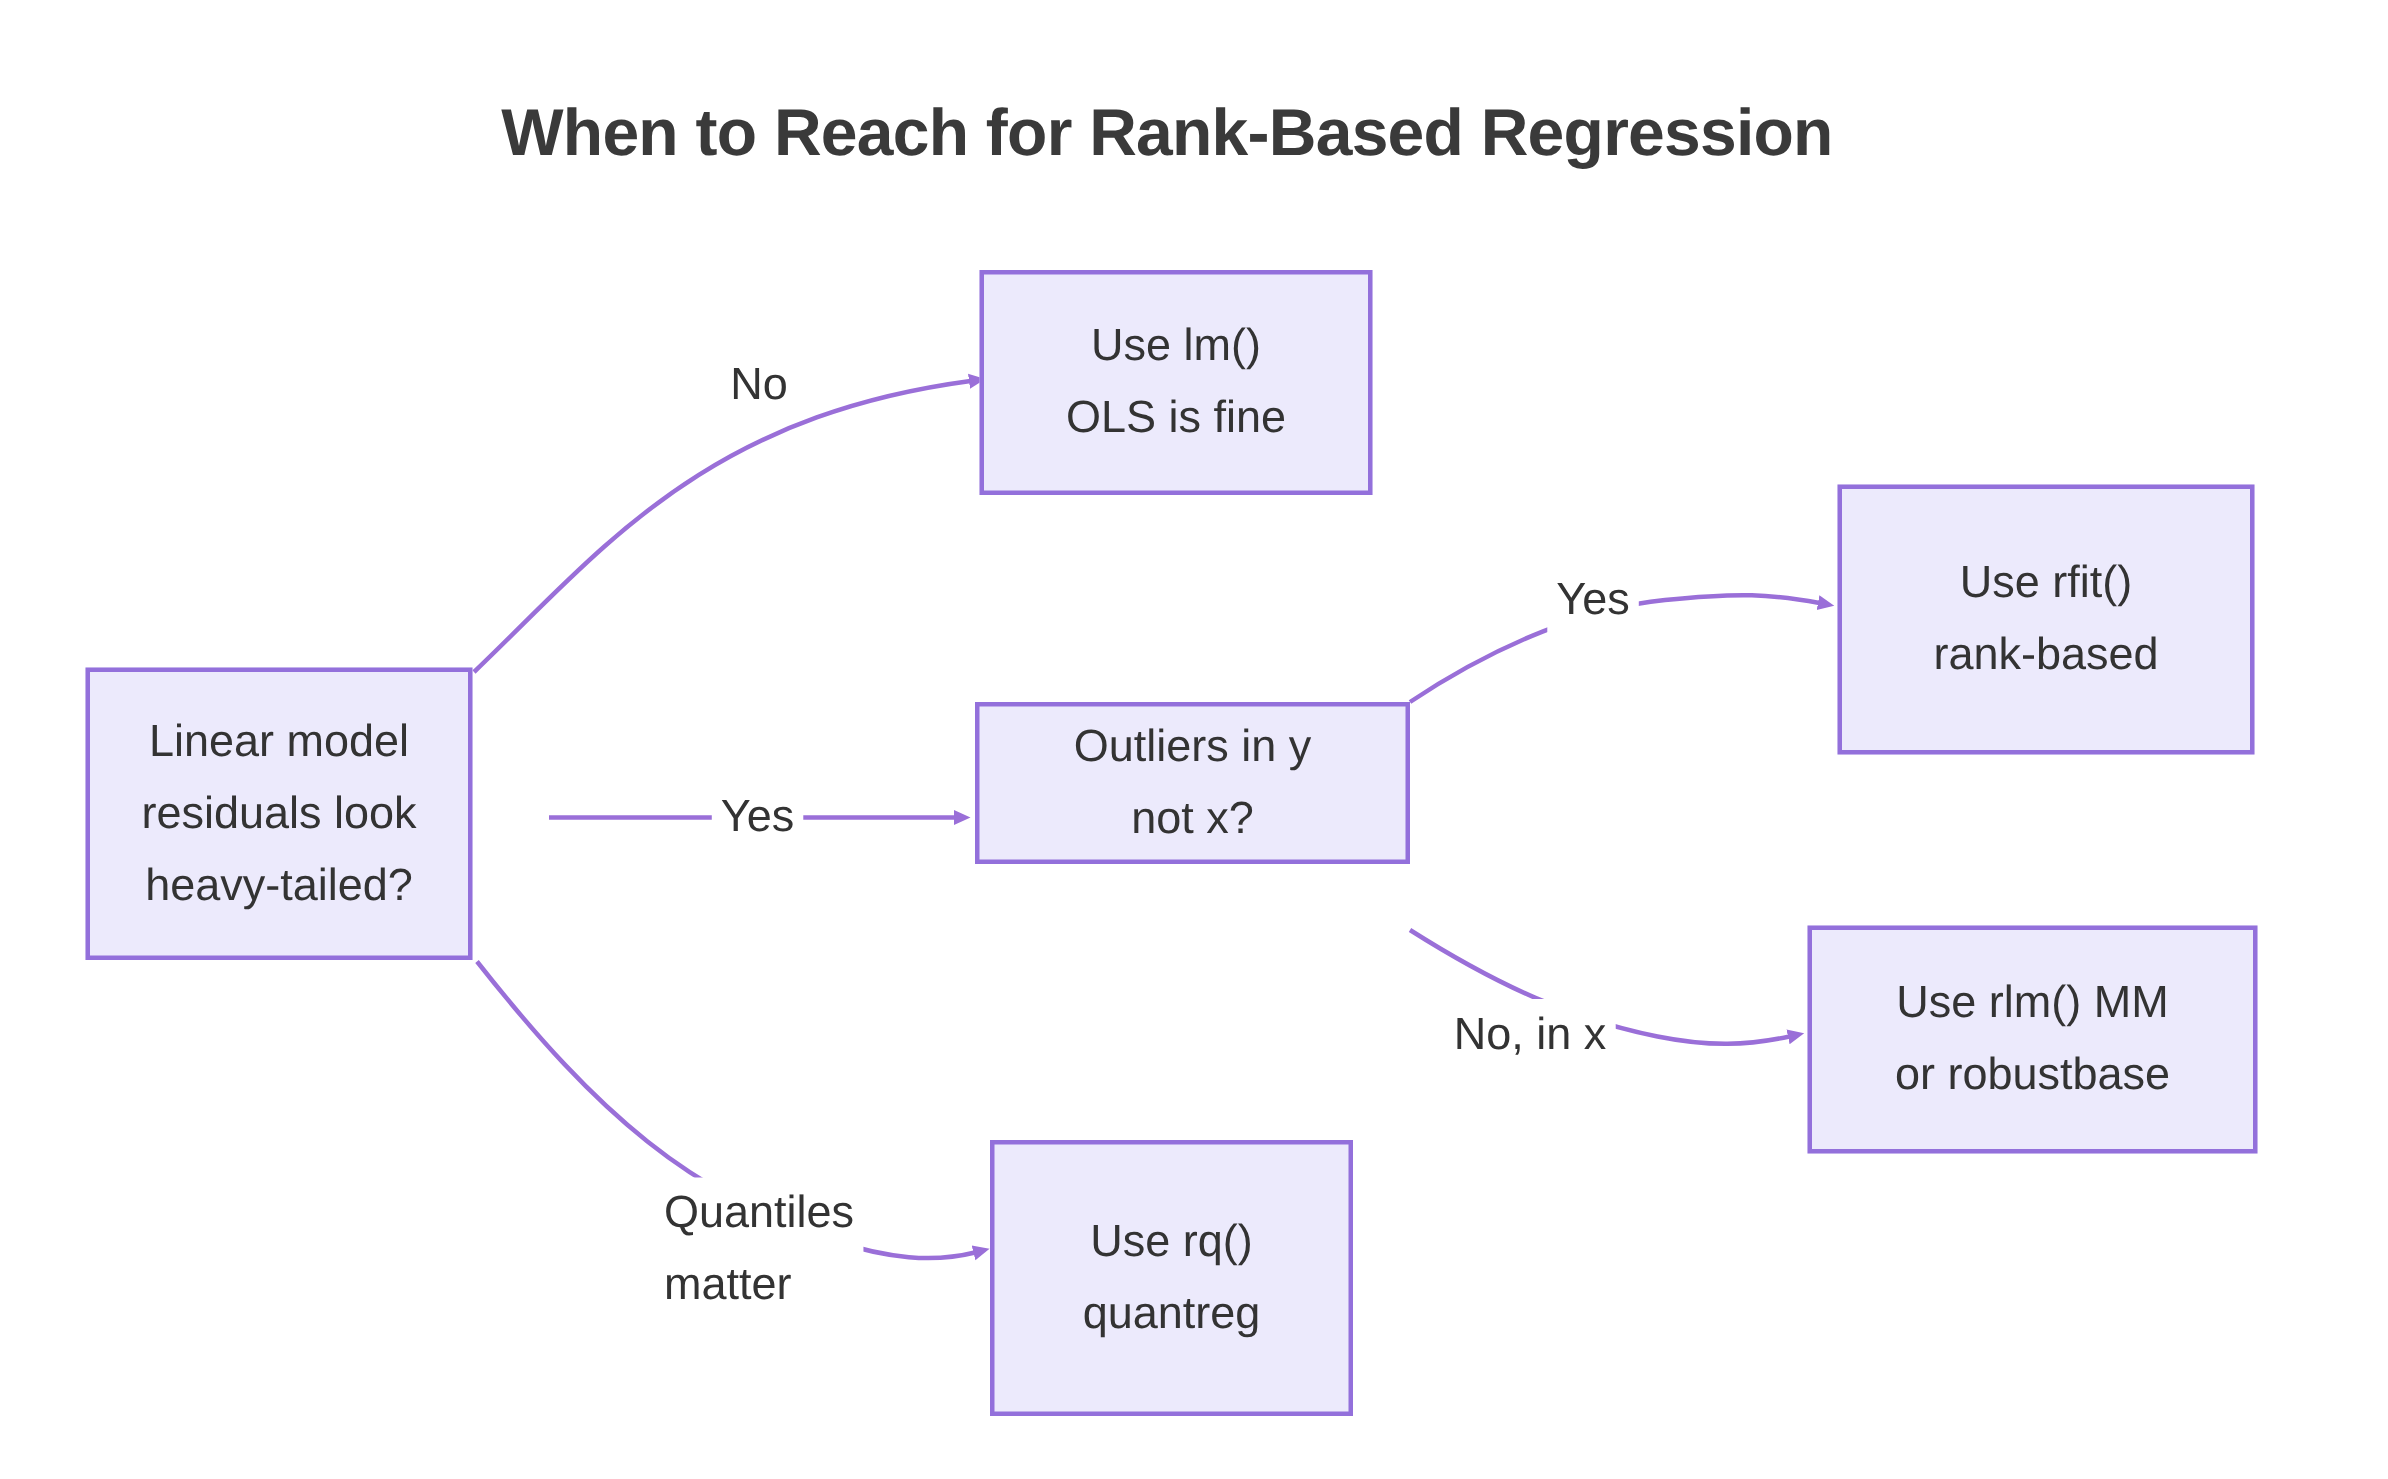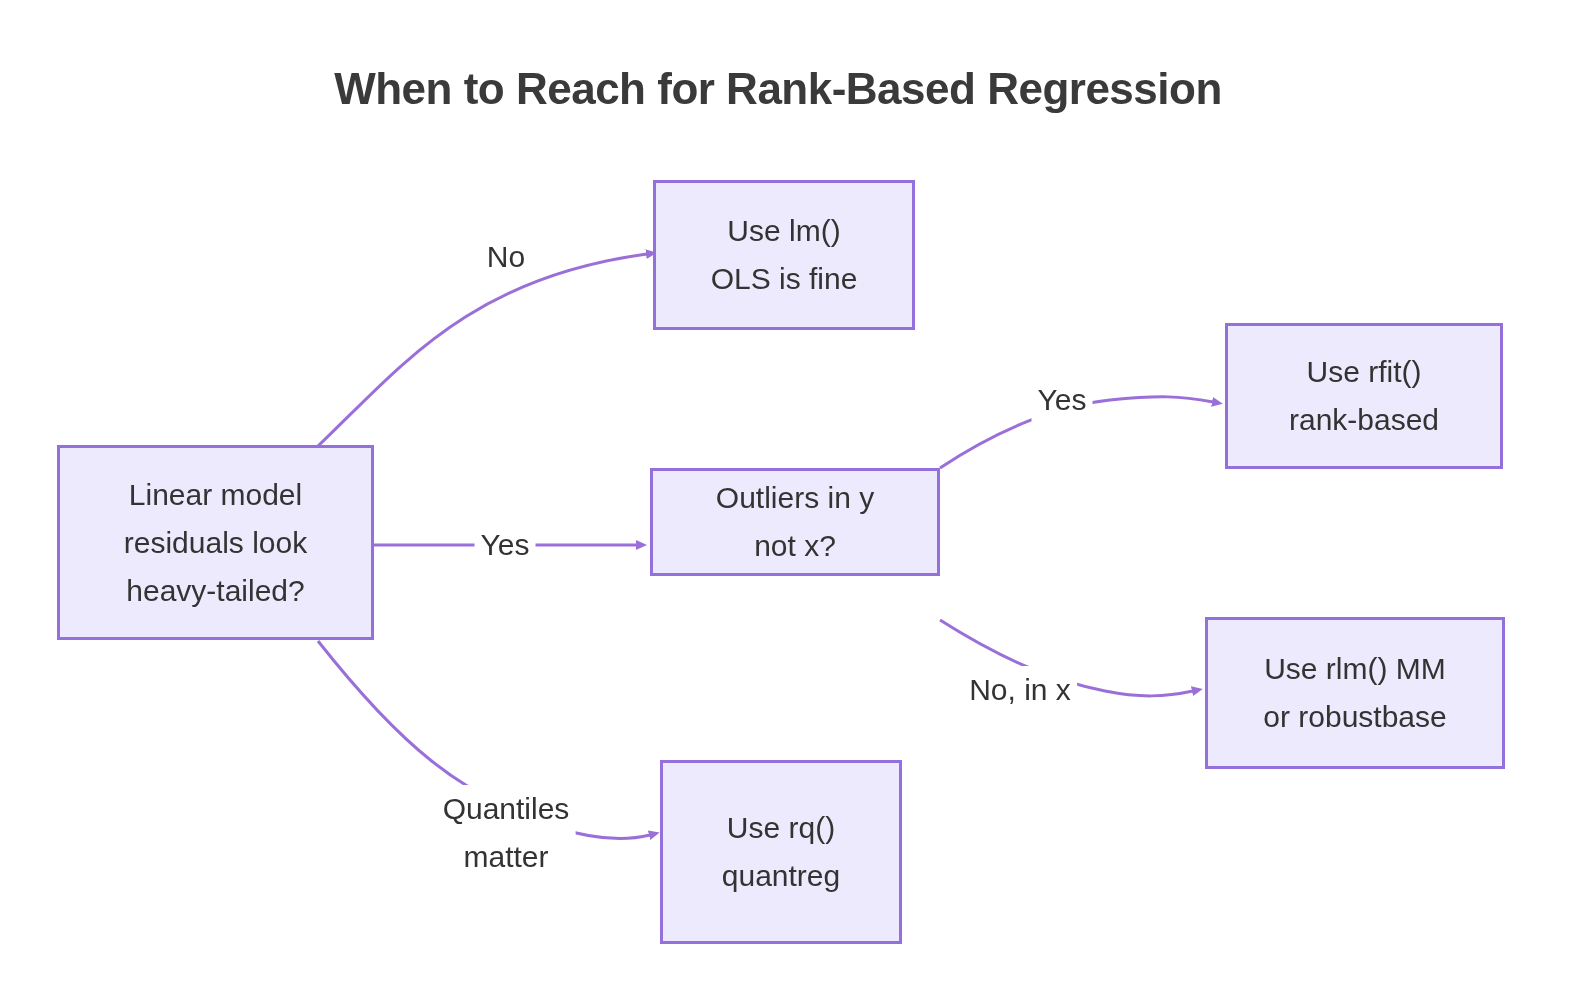--- a/index.html
+++ b/index.html
@@ -50,21 +50,21 @@
     line-height:48px;
   }
   .node .node-label{white-space:pre-line;}
   .edge-label{
     position:absolute;
     transform:translate(-50%,-50%);
     background:var(--bg);
     color:var(--text);
     font-size:30px;
     line-height:48px;
-    text-align:center;
+    text-align:left;
     padding:0 6px;
     white-space:pre-line;
   }
 </style>
 </head>
 <body>
 
 <div class="canvas">
 
   <div class="diagram-title">When to Reach for Rank-Based Regression</div>
@@ -75,37 +75,37 @@
         <path class="arrow-head" d="M0,1 L11,6 L0,11 Z"></path>
       </marker>
     </defs>
     <path class="edge" d="M 316 448 C 400 368, 468 278, 647 254" marker-end="url(#arrow)"></path>
     <path class="edge" d="M 366 545 L 637 545" marker-end="url(#arrow)"></path>
     <path class="edge" d="M 318 641 C 400 745, 460 795, 555 827 C 592 839, 622 842, 650 835" marker-end="url(#arrow)"></path>
     <path class="edge" d="M 940 468 C 1000 428, 1060 405, 1110 400 C 1160 395, 1180 396, 1213 402" marker-end="url(#arrow)"></path>
     <path class="edge" d="M 940 620 C 1000 658, 1050 680, 1105 691 C 1140 698, 1165 697, 1193 691" marker-end="url(#arrow)"></path>
   </svg>
 
-  <div class="node" style="left:57px;top:445px;width:317px;height:195px;">
+  <div class="node" style="left:57px;top:445px;width:258px;height:195px;">
     <span class="node-label">Linear model
 residuals look
 heavy-tailed?</span>
   </div>
 
   <div class="node" style="left:640px;top:180px;width:262px;height:150px;margin-left:13px;">
     <span class="node-label">Use lm()
 OLS is fine</span>
   </div>
 
   <div class="node" style="left:650px;top:468px;width:290px;height:108px;">
     <span class="node-label">Outliers in y
 not x?</span>
   </div>
 
-  <div class="node" style="left:1225px;top:323px;width:278px;height:146px;">
+  <div class="node" style="left:1225px;top:323px;width:278px;height:180px;">
     <span class="node-label">Use rfit()
 rank-based</span>
   </div>
 
   <div class="node" style="left:1205px;top:617px;width:300px;height:152px;">
     <span class="node-label">Use rlm() MM
 or robustbase</span>
   </div>
 
   <div class="node" style="left:660px;top:760px;width:242px;height:184px;">

